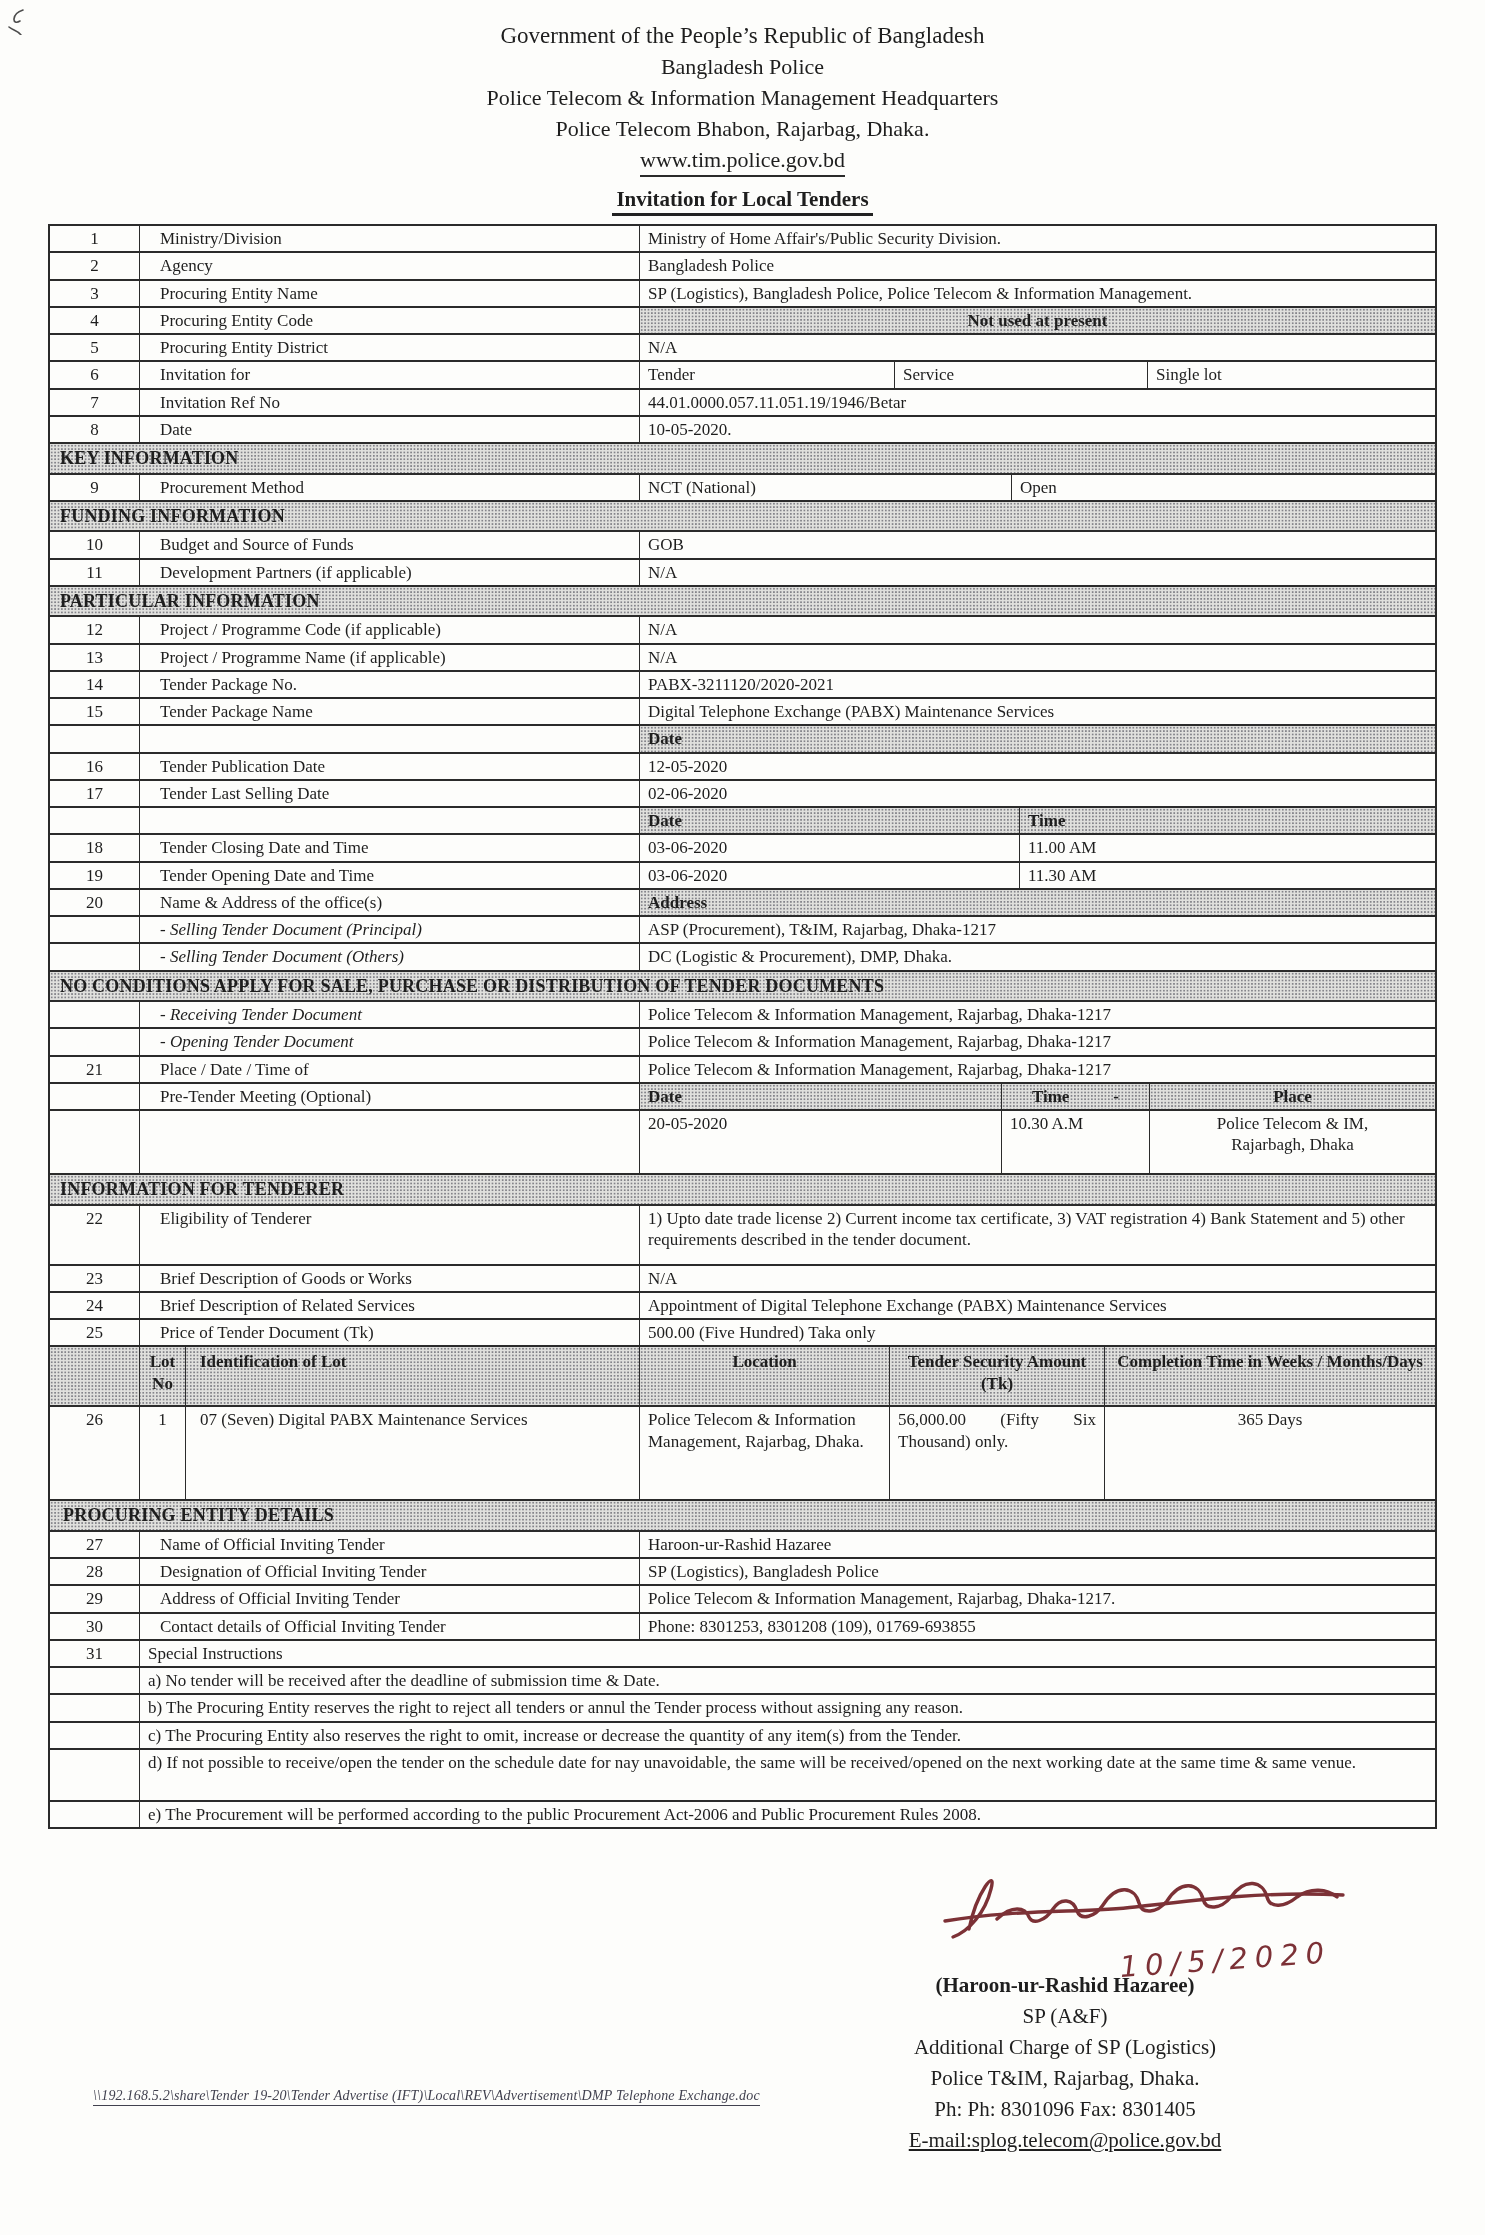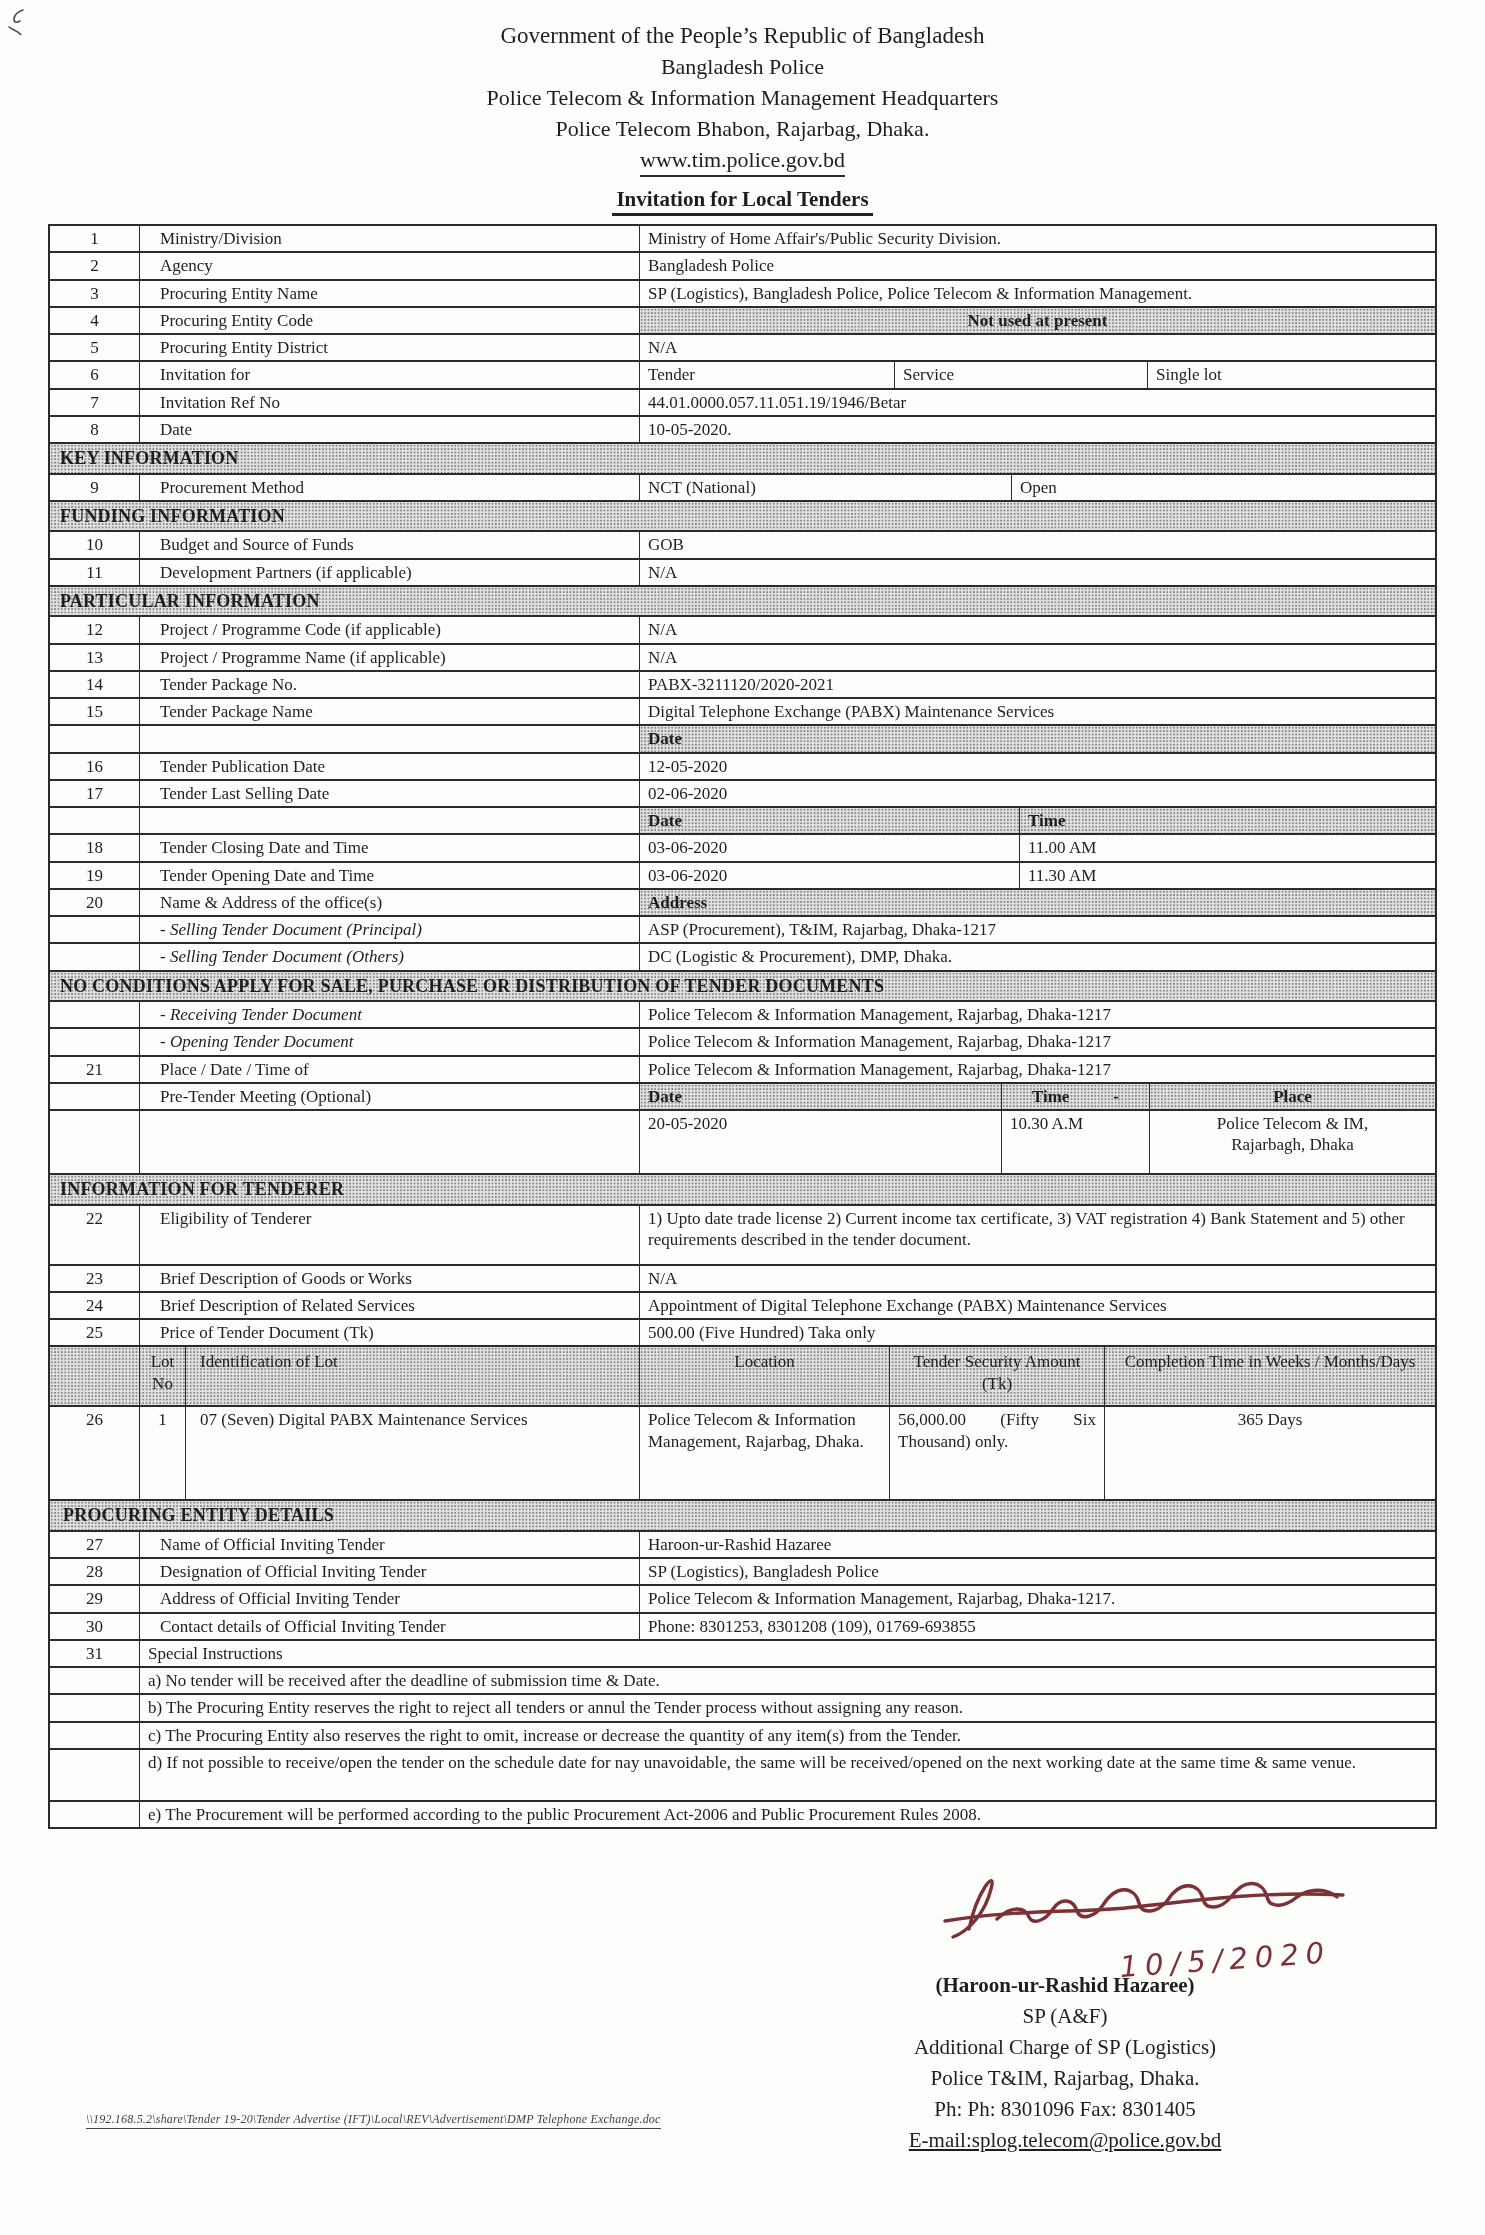--- a/index.html
+++ b/index.html
@@ -47,37 +47,37 @@
   .vd{width:380px;flex:none;}
   .mva{width:362px;flex:none;}
   .mvb{width:148px;flex:none;display:flex;justify-content:space-around;}
   .lotno{width:46px;flex:none;text-align:center;padding:2px 2px;}
   .ident{width:454px;flex:none;padding-left:14px;}
   .loc{width:250px;flex:none;}
   .sec{width:215px;flex:none;}
   .tall62{min-height:62px;}
   .tall88{min-height:92px;}
   .wide{flex:1;padding-left:8px;}
-  .lh-head .td{padding-top:4px;}
+  .lh-head .td{padding-top:4px;font-weight:bold;}
   
   .sig-area{width:540px;margin:26px 150px 0 auto;text-align:center;font-size:21px;line-height:31px;}
   .sig-scrawl{display:block;margin:0 0 0 auto;margin-right:-20px;}
   .sig-date{
     text-align:right;padding-right:4px;margin-top:-14px;
     font-family:"DejaVu Sans",sans-serif;font-style:italic;
     font-size:29px;letter-spacing:7px;color:#7c3136;
     transform:rotate(-4deg);transform-origin:right center;
   }
   .sig-name{font-weight:bold;margin-top:2px;}
   .sig-email{text-decoration:underline;}
   
   .footer-path{
-    position:absolute;left:86px;top:2088px;
-    font-size:12px;font-style:italic;color:#41414f;
-    border-bottom:1px solid #41414f;padding-bottom:1px;letter-spacing:0.2px;margin-top:24px;
+    position:absolute;left:93px;top:2088px;
+    font-size:14px;font-style:italic;color:#41414f;
+    border-bottom:1px solid #41414f;padding-bottom:1px;letter-spacing:0.2px;
   }
   .corner-mark{position:absolute;left:4px;top:5px;}
 </style>
 </head>
 <body>
 
 <div class="page">
 
   <svg class="corner-mark" width="26" height="30" viewBox="0 0 26 30">
     <path d="M19,5 C7,9 8,21 16,16 M5,22 C10,26 13,25 17,30" fill="none" stroke="#4c4c4c" stroke-width="1.6" stroke-linecap="round"></path>

